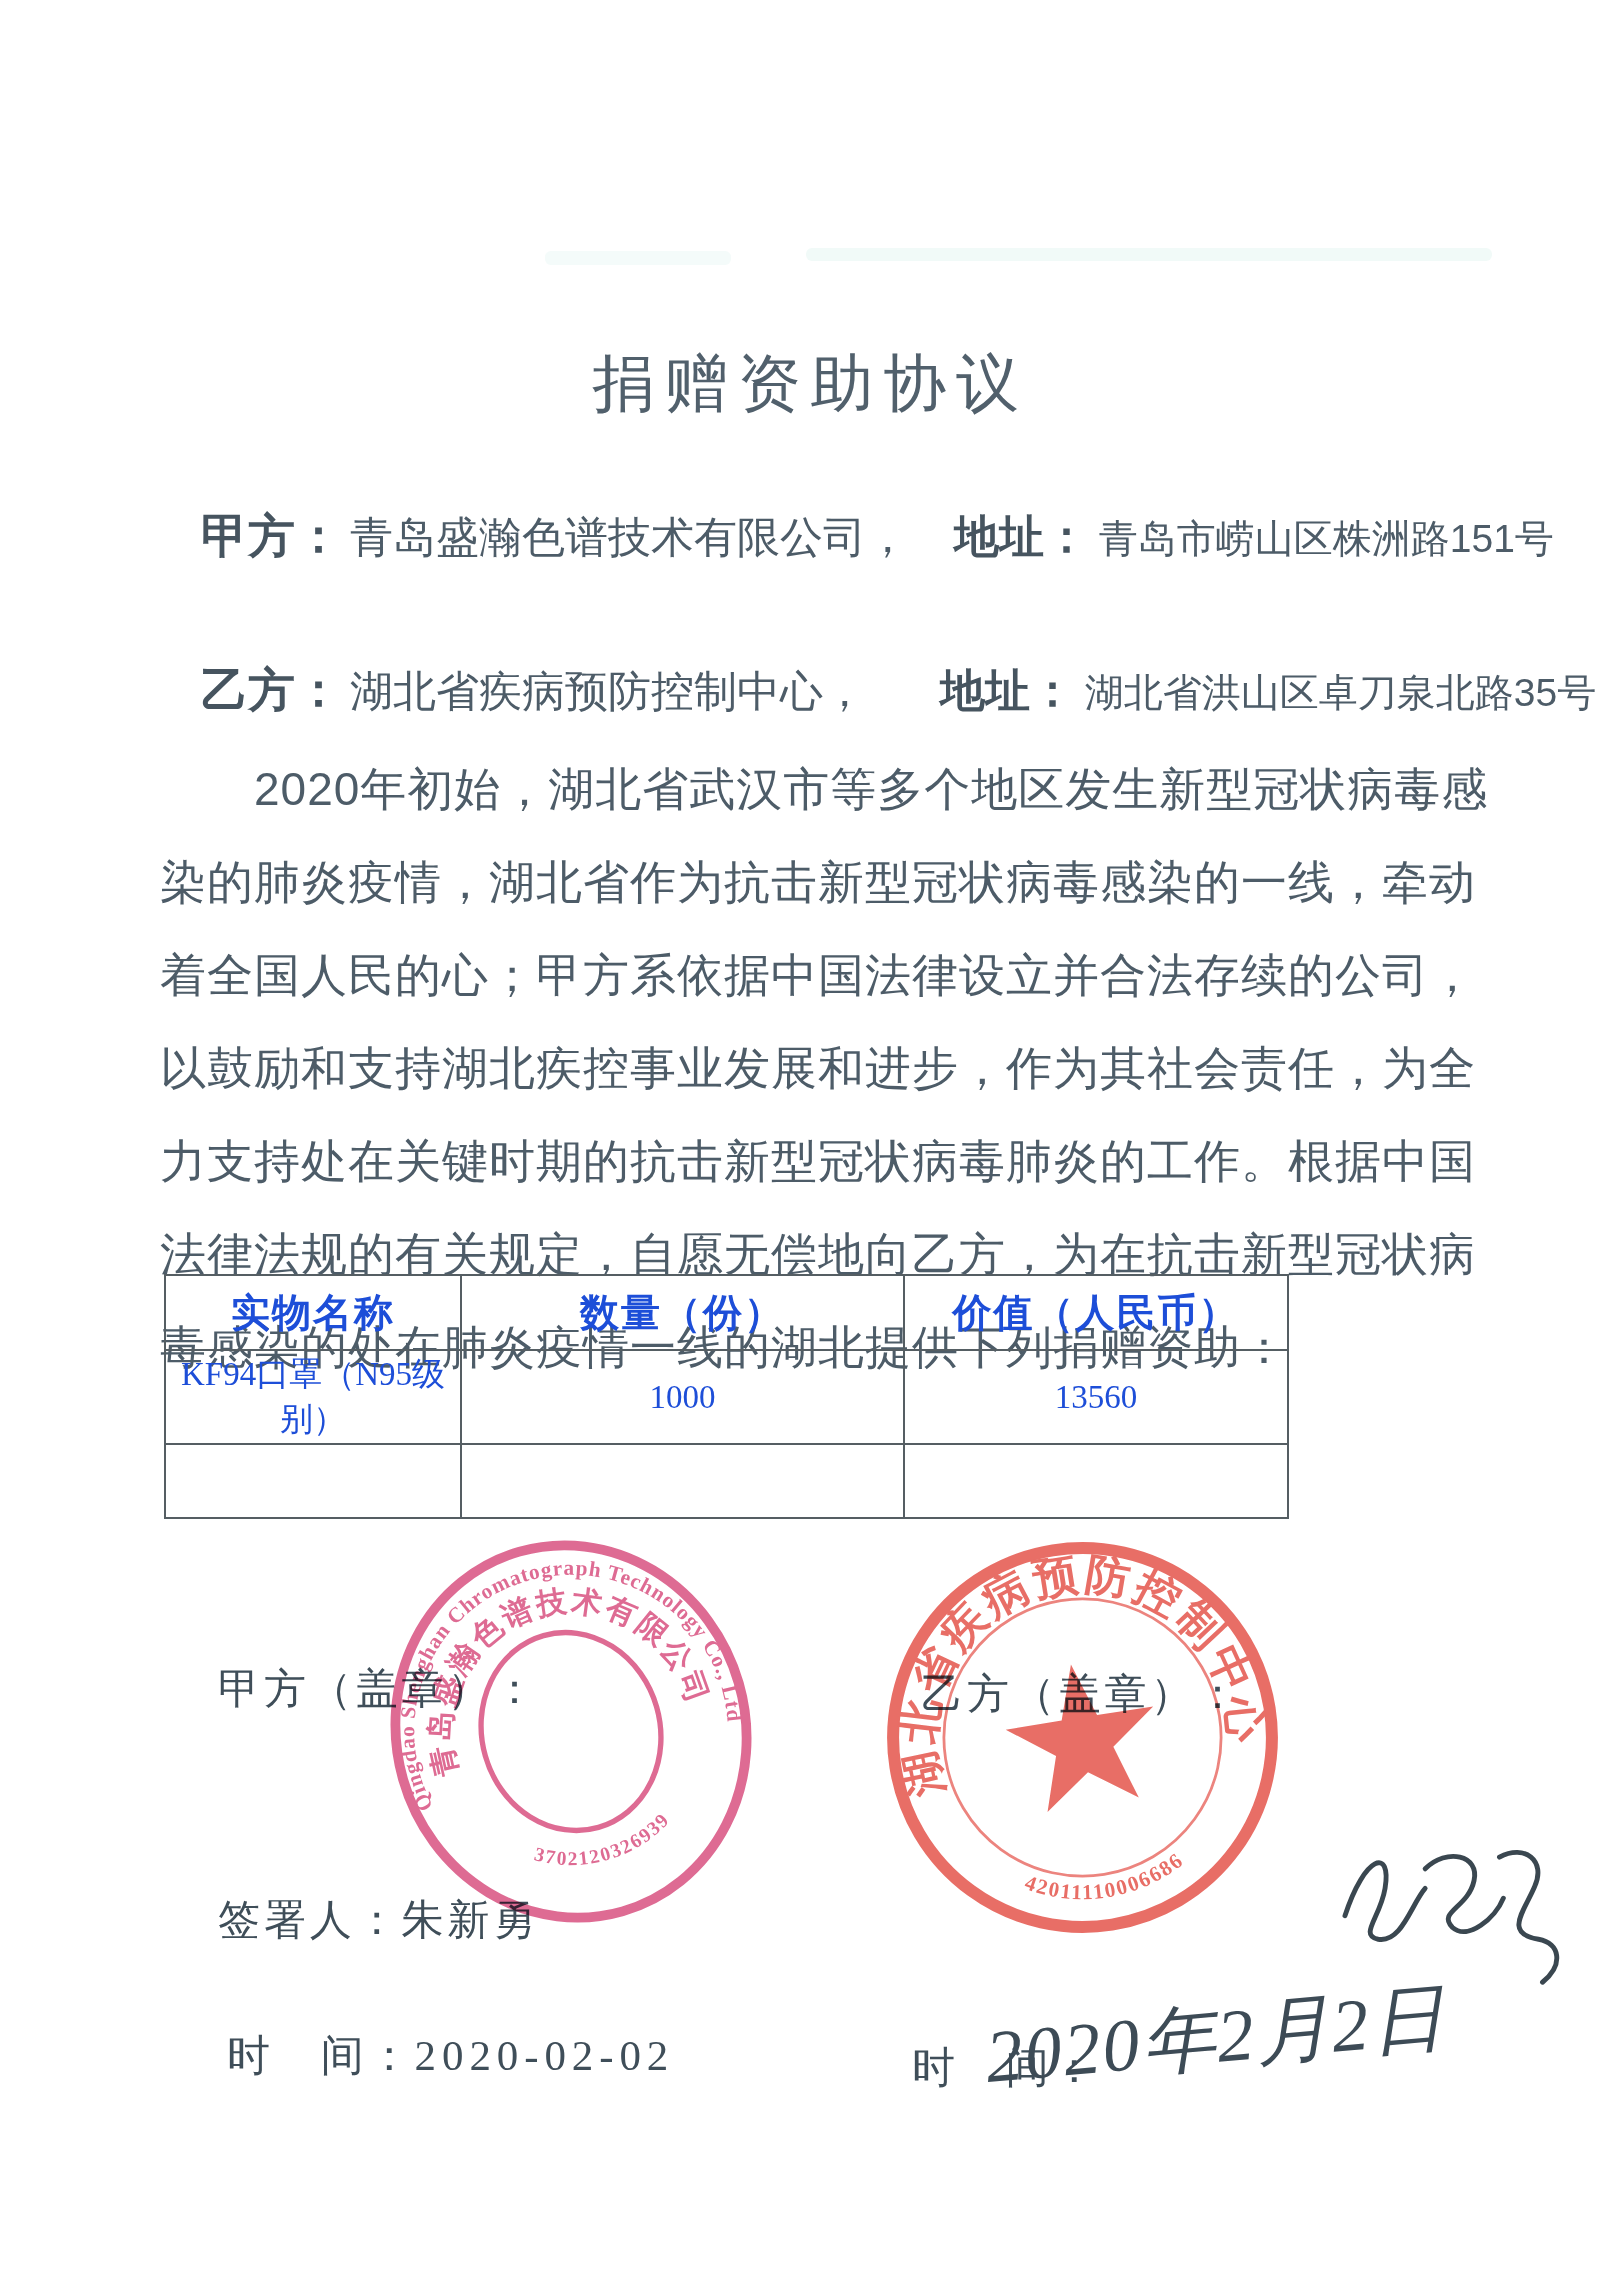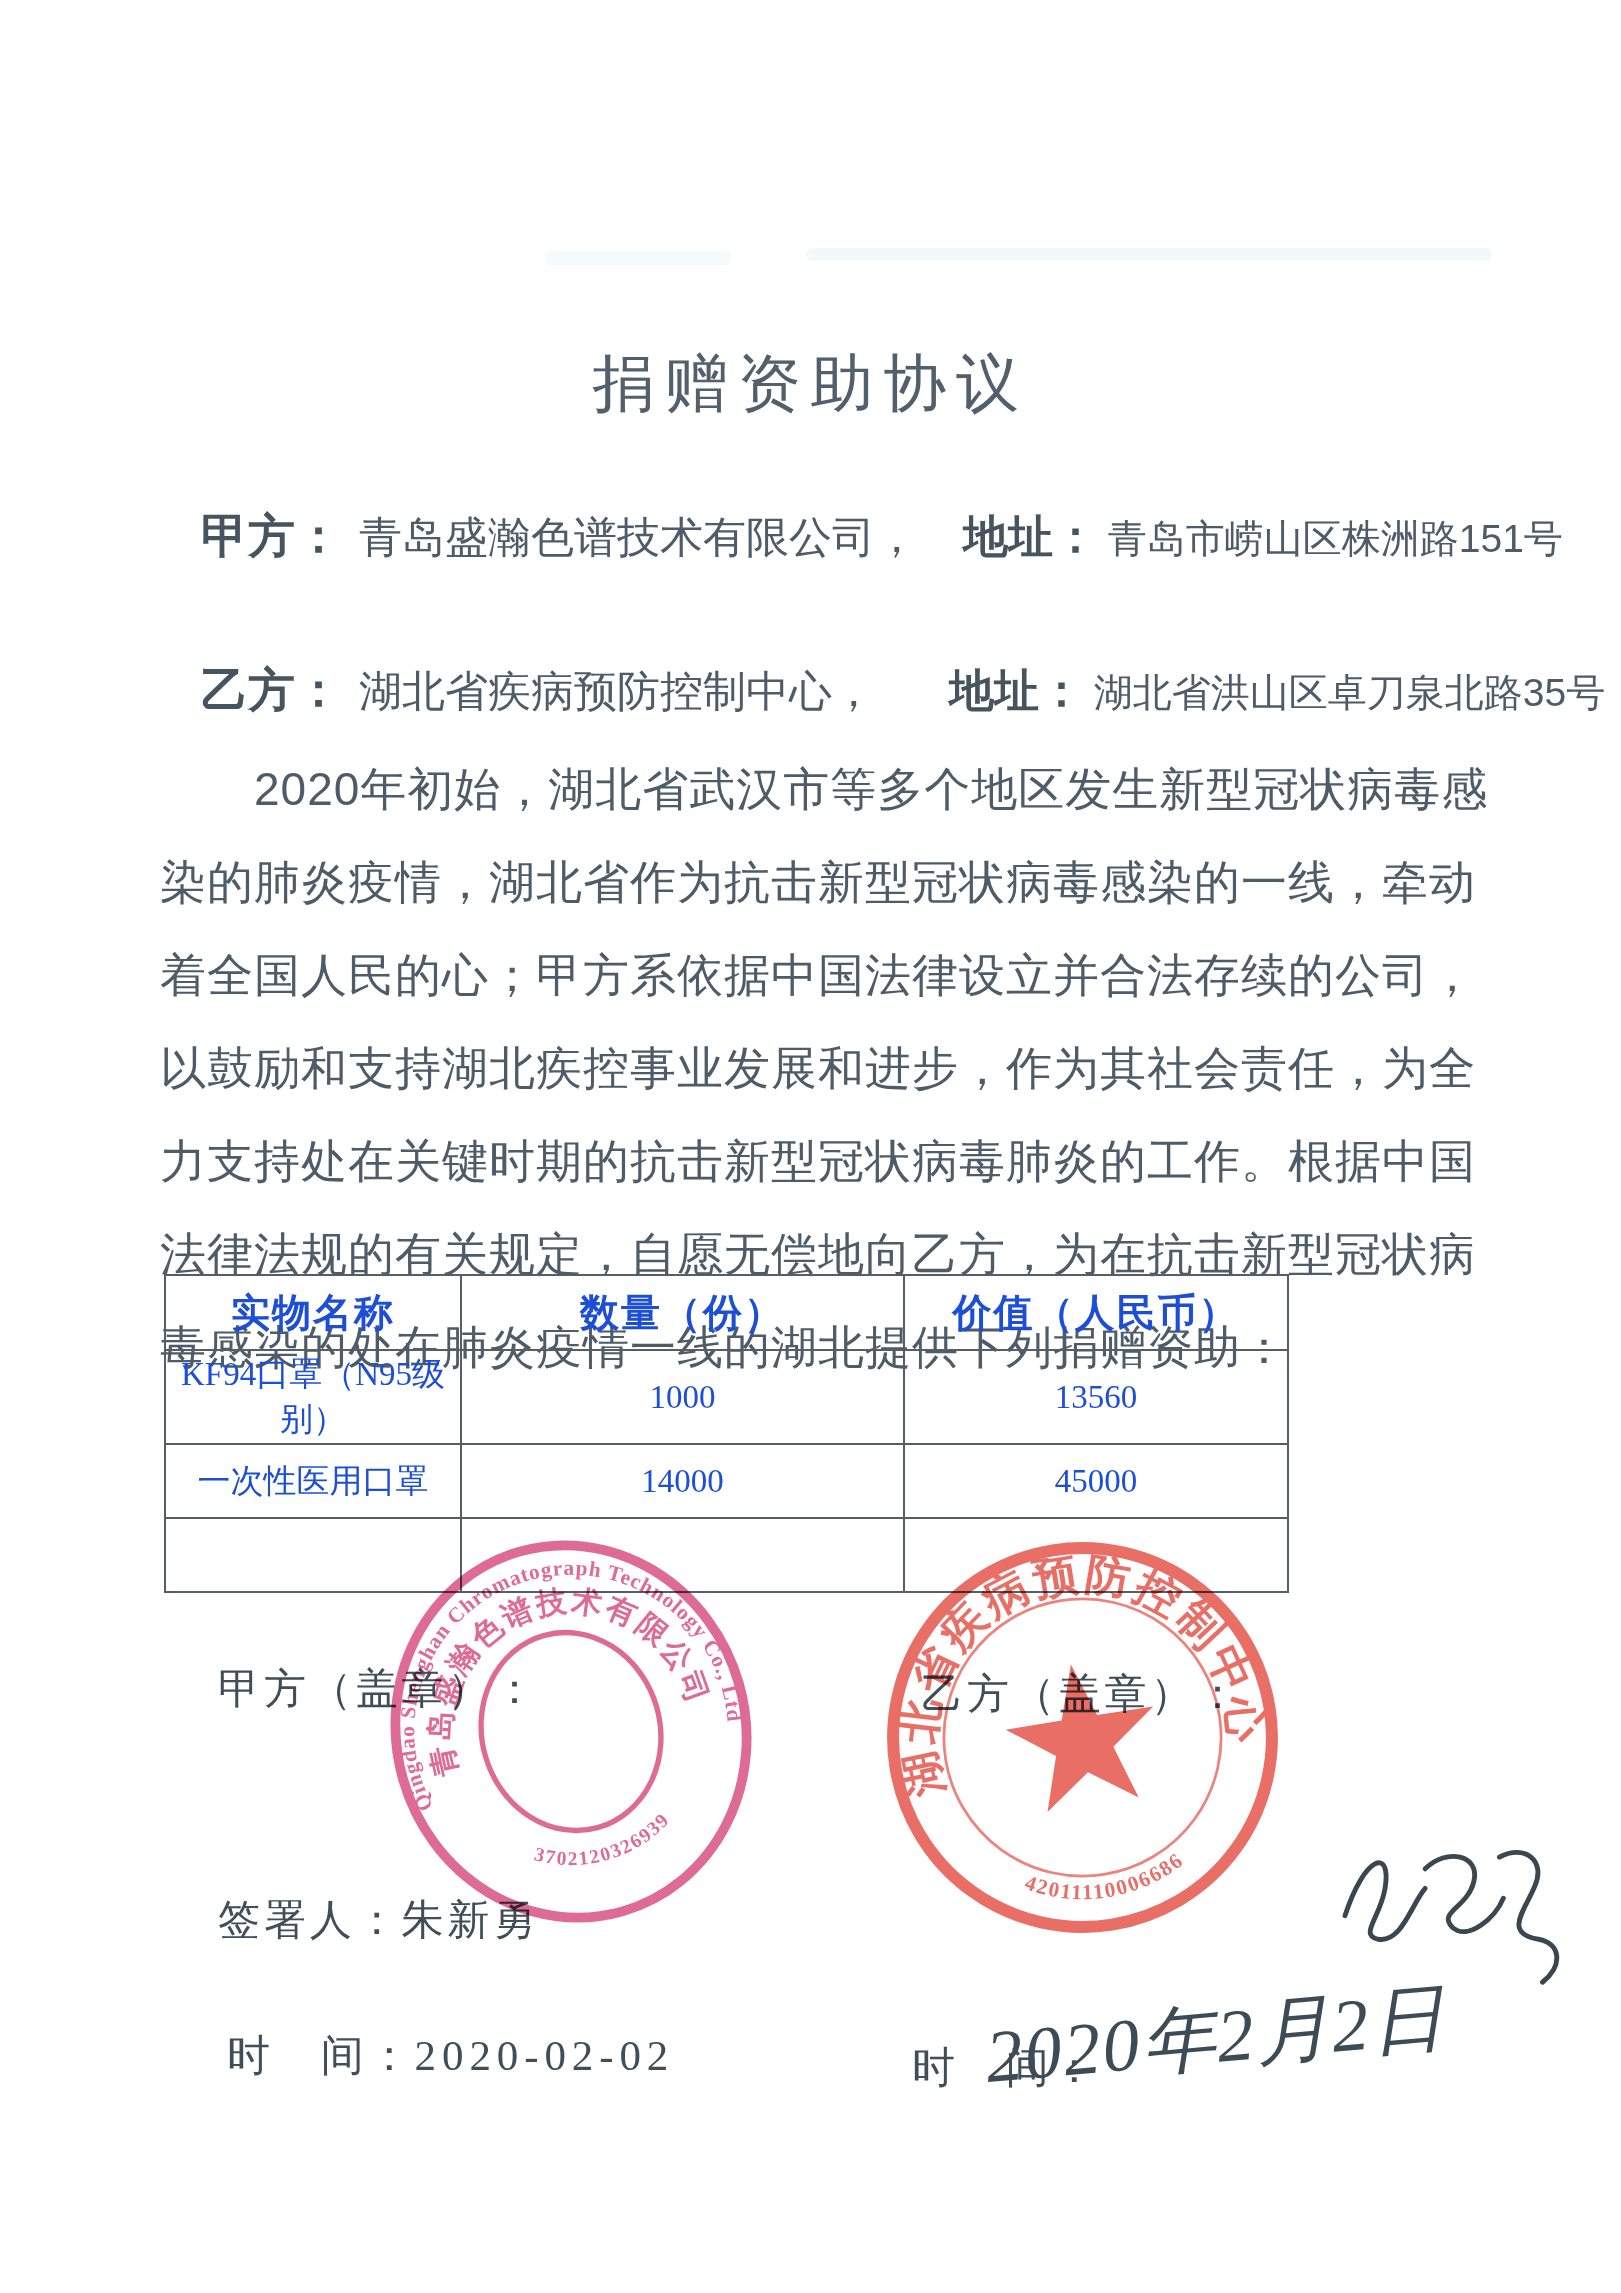--- a/index.html
+++ b/index.html
@@ -24,21 +24,21 @@
   }
 
   .party-line{
     position:absolute;left:201px;
     display:flex;align-items:baseline;white-space:nowrap;
     color:#4d5c68;
   }
   .party-line.a{top:488px;}
   .party-line.b{top:642px;}
   .party-label{font-size:47px;font-weight:700;color:#46545f;margin-top:17px;}
-  .party-name{font-size:43px;margin-left:17px;}
+  .party-name{font-size:43px;margin-left:8px;}
   .addr-label{font-size:45px;font-weight:700;color:#46545f;}
   .party-line.a .addr-label{margin-left:45px;}
   .party-line.b .addr-label{margin-left:74px;}
   .addr-value{font-size:39px;margin-left:9.8px;}
 
   .paragraph{
     position:absolute;left:160px;top:743px;width:1313px;
     font-size:46px;line-height:93px;letter-spacing:1px;
     color:#4d5c68;
   }
@@ -137,25 +137,20 @@
       <th>实物名称</th>
       <th>数量（份）</th>
       <th>价值（人民币）</th>
     </tr>
     <tr>
       <td>KF94口罩（N95级别）</td>
       <td>1000</td>
       <td>13560</td>
     </tr>
     <tr>
-      <td>一次性医用口罩</td>
-      <td>14000</td>
-      <td>45000</td>
-    </tr>
-    <tr>
       <td></td>
       <td></td>
       <td></td>
     </tr>
   </tbody>
     </table>
 
   <div class="sig-text lbl-a-seal">甲方（盖章）：</div>
   <div class="sig-text lbl-b-seal">乙方（盖章）：</div>
 

